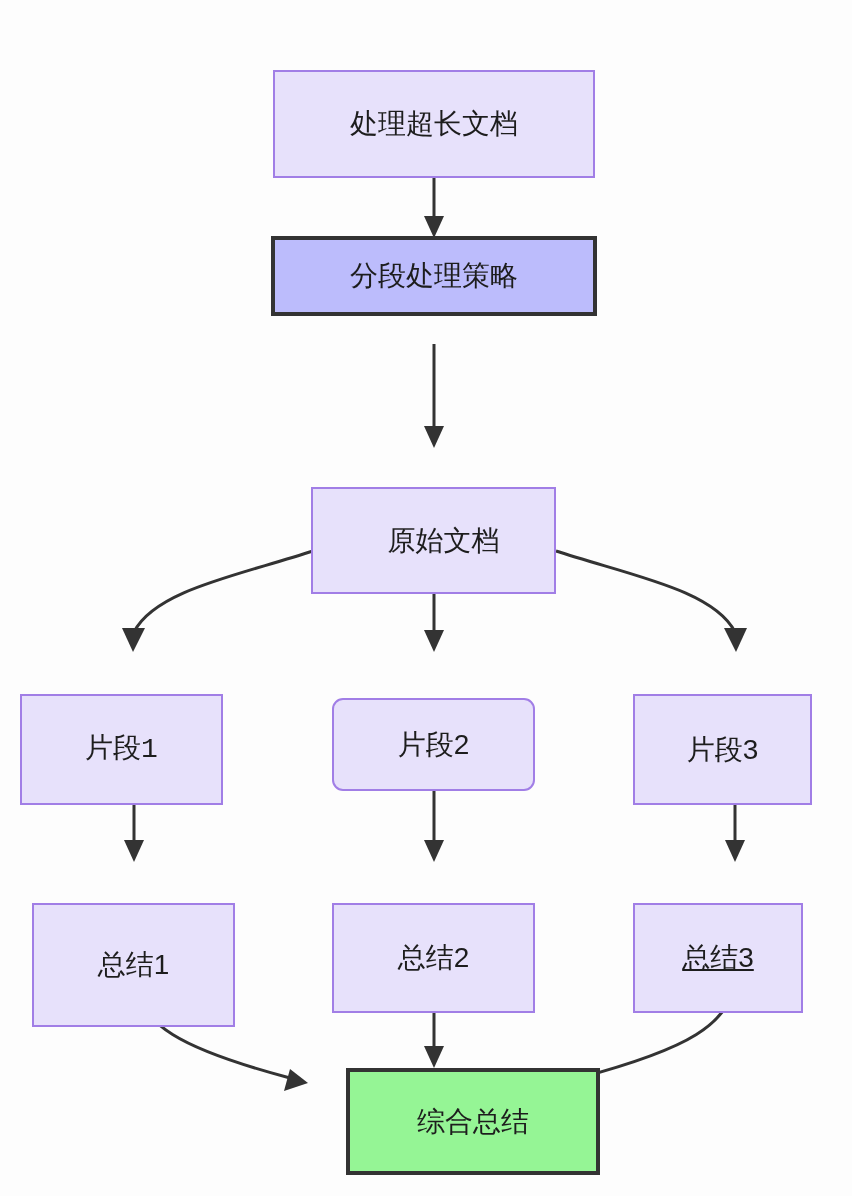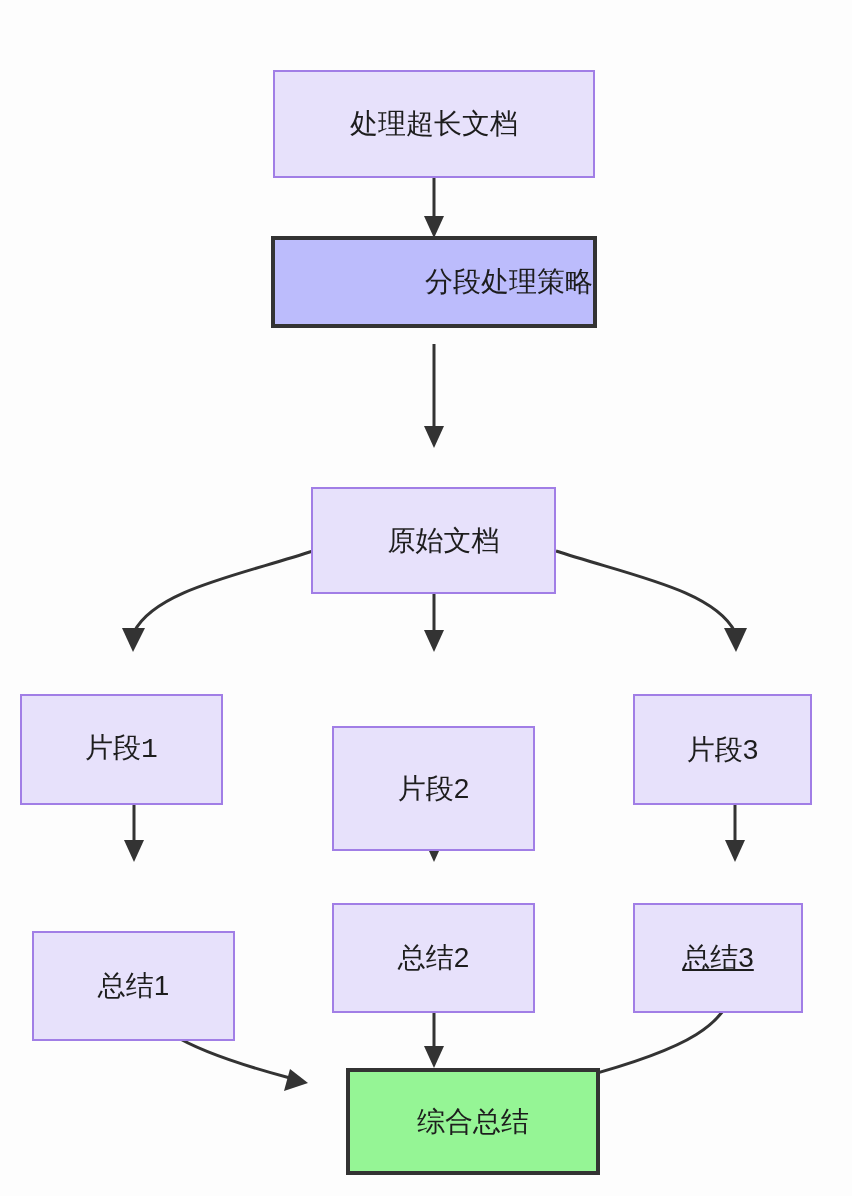--- a/index.html
+++ b/index.html
@@ -121,41 +121,41 @@
     <g>
       <path class="edge-path" d="M 735 973 C 735 1025, 684 1050, 579 1078"></path>
       <polygon class="edge-head" points="561,1083 585,1069, 579,1091"></polygon>
     </g>
   </svg>
 
   <div class="node node-plain" style="left:273px; top:30px; width:322px; height:108px;">
     <span>处理超长文档</span>
   </div>
 
-  <div class="node node-strategy" style="left:271px; top:236px; width:326px; height:92px;justify-content:flex-end;">
+  <div class="node node-strategy" style="left:271px; top:236px; width:326px; height:80px;">
     <span>分段处理策略</span>
   </div>
 
   <div class="node node-plain" style="left:311px; top:447px; width:245px; height:107px;padding-left:20px;">
     <span>原始文档</span>
   </div>
 
   <div class="node node-plain" style="left:20px; top:654px; width:203px; height:111px;font-family:Liberation Mono, monospace;">
     <span>片段1</span>
   </div>
 
-  <div class="node node-plain" style="left:332px; top:686px; width:203px; height:125px;">
+  <div class="node node-plain" style="left:332px; top:658px; width:203px; height:93px;border-radius:11px;">
     <span>片段2</span>
   </div>
 
   <div class="node node-plain" style="left:633px; top:654px; width:179px; height:111px;">
     <span>片段3</span>
   </div>
 
-  <div class="node node-plain" style="left:32px; top:891px; width:203px; height:110px;">
+  <div class="node node-plain" style="left:32px; top:863px; width:203px; height:124px;">
     <span>总结1</span>
   </div>
 
   <div class="node node-plain" style="left:332px; top:863px; width:203px; height:110px;">
     <span>总结2</span>
   </div>
 
   <div class="node node-plain" style="left:633px; top:863px; width:170px; height:110px;text-decoration:underline;">
     <span>总结3</span>
   </div>

